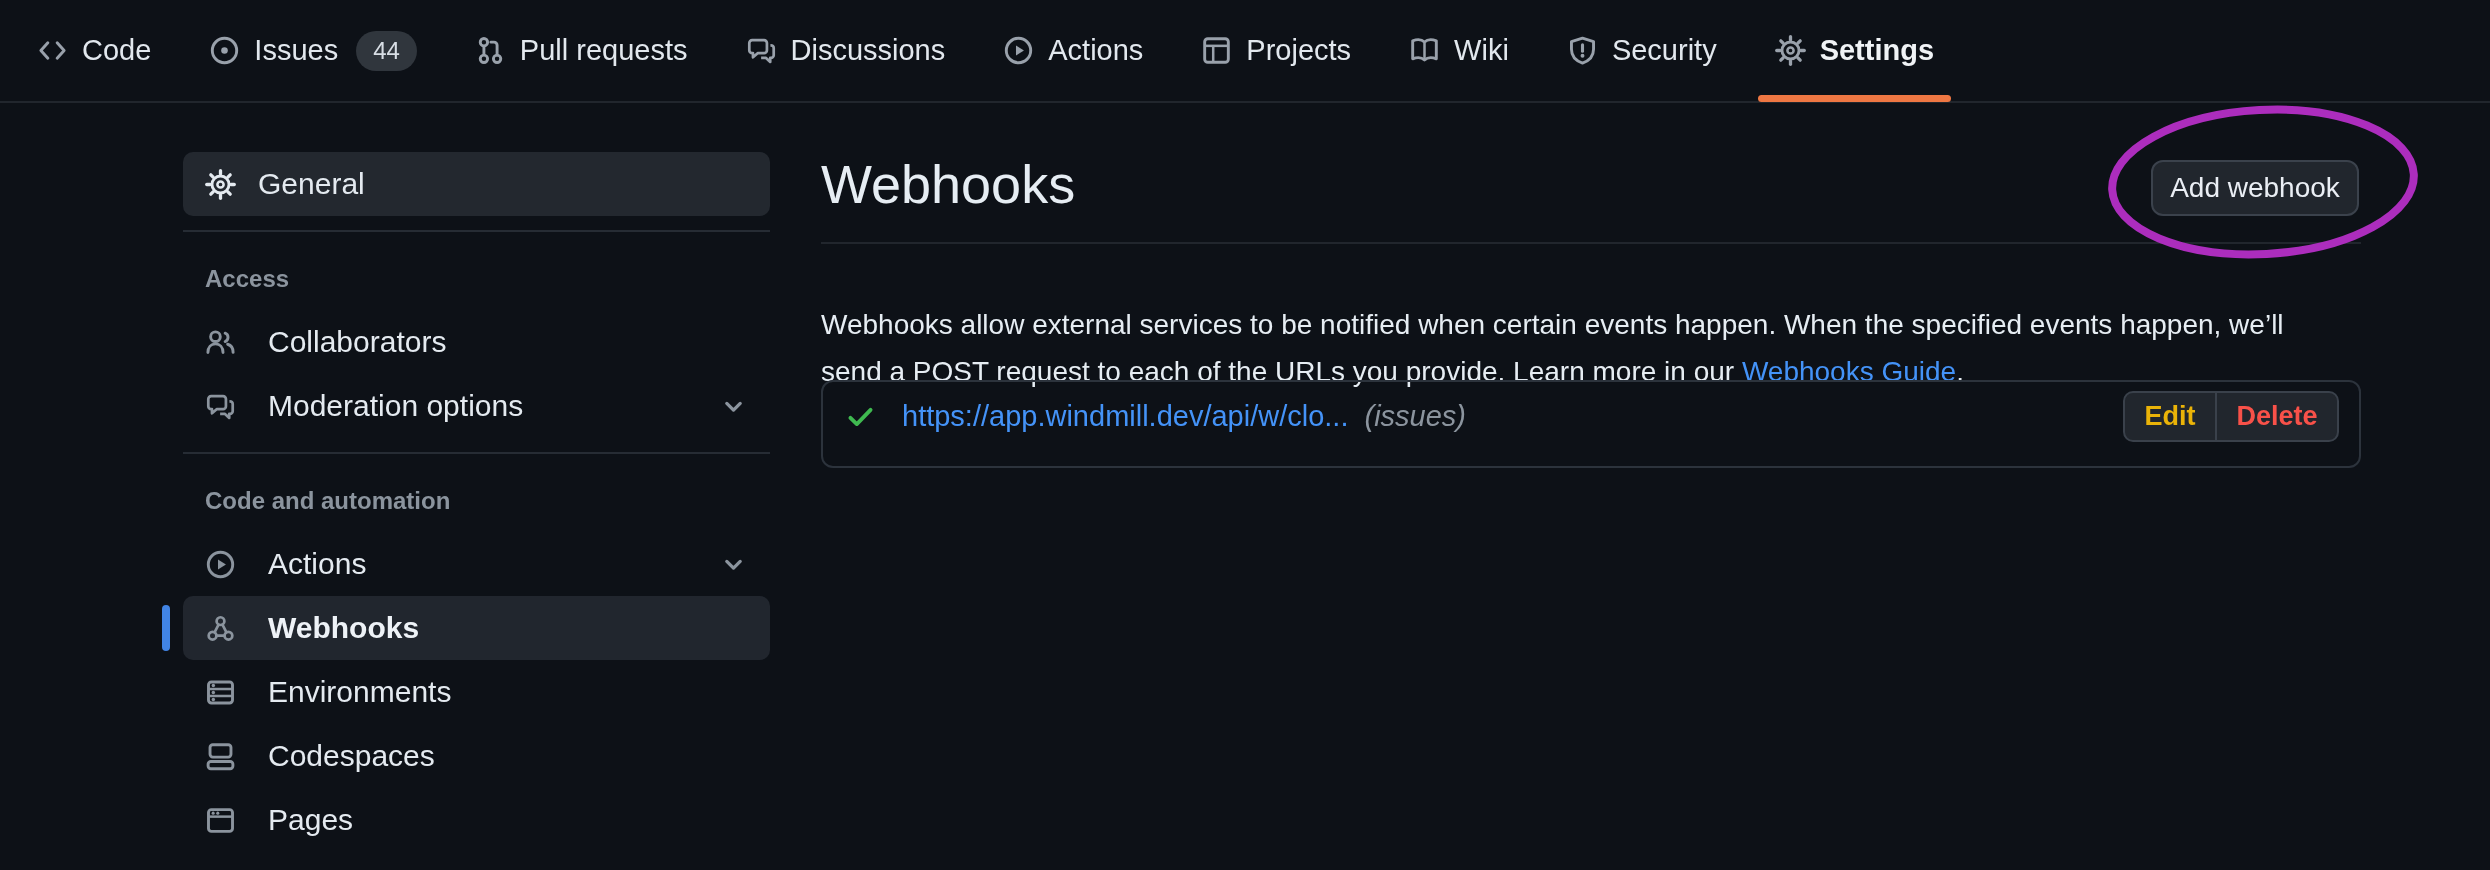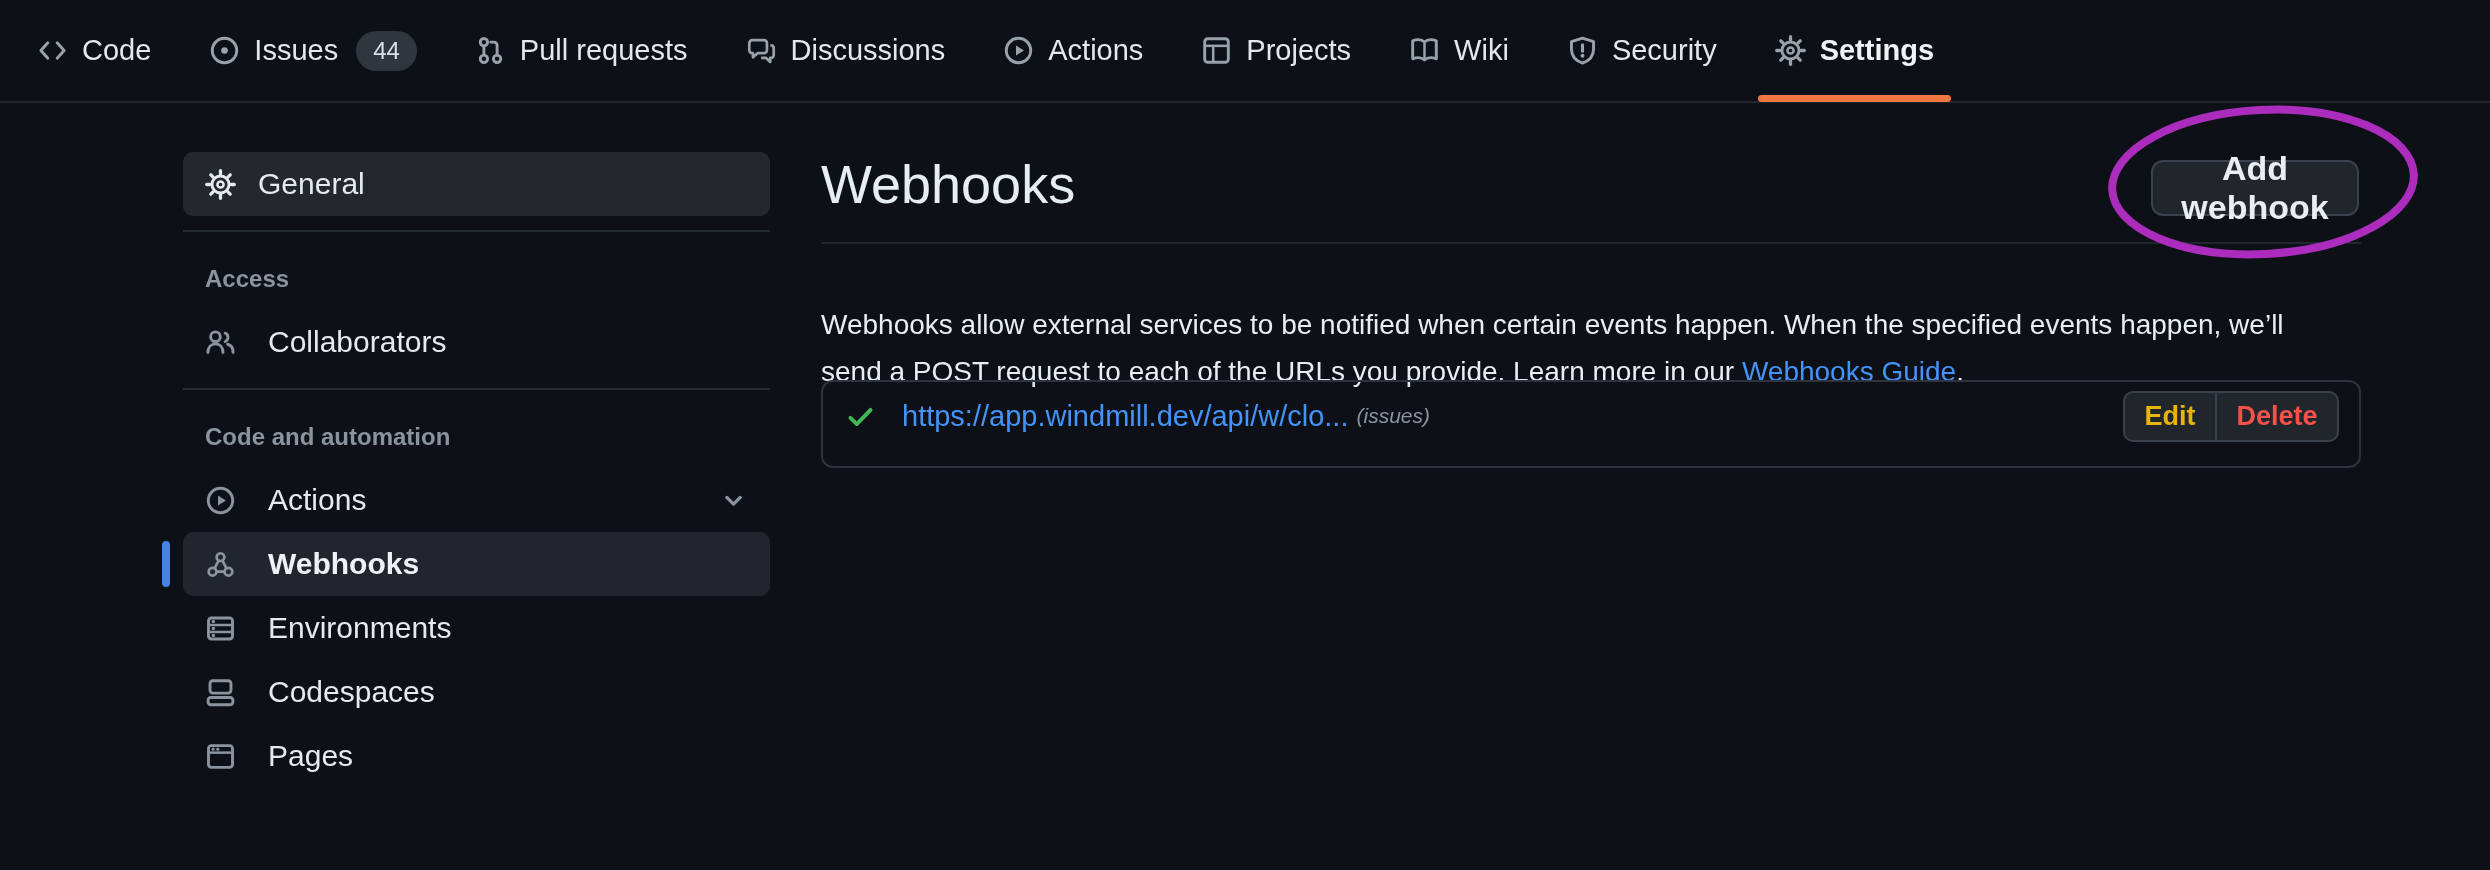--- a/index.html
+++ b/index.html
@@ -61,39 +61,39 @@
 
   
   .main{position:absolute;left:821px;top:103px;width:1540px;height:767px;}
   .page-title{
     position:absolute;top:48px;left:0;margin:0;
     font-size:54px;font-weight:400;line-height:66px;color:#e6edf3;
   }
   .add-webhook-btn{
     position:absolute;top:57px;right:2px;width:208px;height:56px;
     background:#21262d;border:2px solid #3b424c;border-radius:12px;
-    color:#eaeef4;font-size:34px;font-weight:700;
+    color:#eaeef4;font-size:28px;font-weight:400;
     display:flex;align-items:center;justify-content:center;cursor:pointer;
     box-sizing:border-box;font-family:"Liberation Sans",sans-serif;
   }
   .title-divider{
     position:absolute;top:139px;left:0;width:1540px;height:2px;
     background:#21262d;border:none;margin:0;
   }
   .description{position:absolute;top:170px;left:0;font-size:28px;line-height:47px;color:#e6edf3;}
   .description .dline{white-space:nowrap;}
   .description a{color:#4493f8;text-decoration:none;cursor:pointer;}
   .webhook-row{
     position:absolute;top:277px;left:0;width:1540px;height:88px;
     border:2px solid #2c333c;border-radius:12px;box-sizing:border-box;
     display:flex;align-items:center;padding:0 20px 16px 22px;
   }
   .check{color:#3fb950;margin-right:26px;}
   .webhook-url{font-size:29px;color:#4493f8;text-decoration:none;cursor:pointer;white-space:nowrap;}
-  .webhook-events{font-size:21px;font-style:italic;color:#8b949e;margin-left:8px;white-space:nowrap;}
+  .webhook-events{font-size:29px;font-style:italic;color:#8b949e;margin-left:16px;white-space:nowrap;}
   .row-btn-group{
     margin-left:auto;display:flex;height:51px;
     border:2px solid #3a414b;border-radius:10px;overflow:hidden;
     background:#21262d;box-sizing:border-box;
   }
   .row-btn{
     display:flex;align-items:center;justify-content:center;
     font-size:27px;font-weight:700;cursor:pointer;background:transparent;border:none;
     font-family:"Liberation Sans",sans-serif;
   }
@@ -211,20 +211,30 @@
   <div class="side-items">
     <div class="side-item">
       <svg class="sicon" width="31" height="31" viewBox="0 0 16 16">
           <circle cx="5.4" cy="5" r="2.5" fill="none" stroke="currentColor" stroke-width="1.5"></circle>
           <path d="M1.5 13.2c0-2.8 1.7-4.5 3.9-4.5s3.9 1.7 3.9 4.5" fill="none" stroke="currentColor" stroke-width="1.5" stroke-linecap="round"></path>
           <path d="M10.4 3.2a2.3 2.3 0 0 1 0 4.3" fill="none" stroke="currentColor" stroke-width="1.5" stroke-linecap="round"></path>
           <path d="M11.7 8.9c1.8.5 2.8 2 2.8 4.2" fill="none" stroke="currentColor" stroke-width="1.5" stroke-linecap="round"></path>
         </svg>
       <span>Collaborators</span>
     </div>
+    <div class="side-item">
+      <svg class="sicon" width="31" height="31" viewBox="0 0 16 16">
+          <path d="M1.7 4.1a1.5 1.5 0 0 1 1.5-1.5h6.1a1.5 1.5 0 0 1 1.5 1.5v3.8a1.5 1.5 0 0 1-1.5 1.5H6L3.6 11.5V9.4h-.4a1.5 1.5 0 0 1-1.5-1.5z" fill="none" stroke="currentColor" stroke-width="1.4" stroke-linejoin="round"></path>
+          <path d="M12.6 5.3h.3a1.4 1.4 0 0 1 1.4 1.4v3.7a1.4 1.4 0 0 1-1.4 1.4h-.4v2.1l-2.3-2.1H7.8" fill="none" stroke="currentColor" stroke-width="1.4" stroke-linejoin="round"></path>
+        </svg>
+      <span>Moderation options</span>
+      <svg class="chev" width="29" height="29" viewBox="0 0 16 16">
+          <path d="M4.3 6.3 8 10l3.7-3.7" fill="none" stroke="currentColor" stroke-width="1.8" stroke-linecap="round" stroke-linejoin="round"></path>
+        </svg>
+    </div>
   </div>
 
   <hr class="side-divider">
 
   <div class="side-section-title">Code and automation</div>
   <div class="side-items">
     <div class="side-item">
       <svg class="sicon" width="31" height="31" viewBox="0 0 16 16">
           <circle cx="8" cy="8" r="6.3" fill="none" stroke="currentColor" stroke-width="1.5"></circle>
           <path d="M6.7 5.4v5.2l4.1-2.6z" fill="currentColor"></path>

